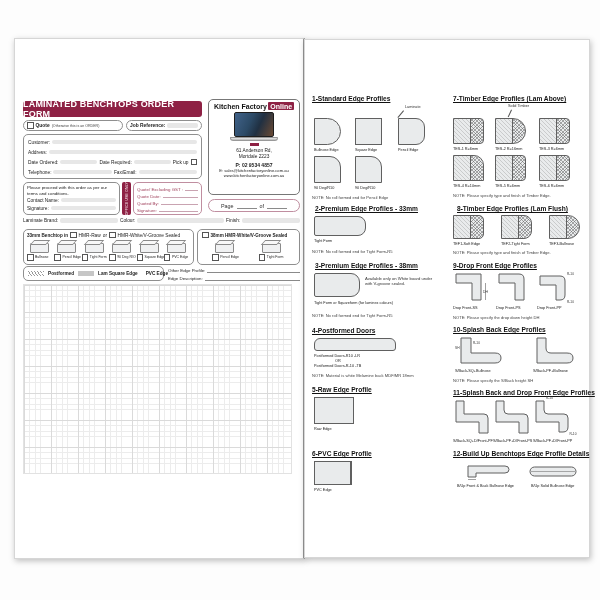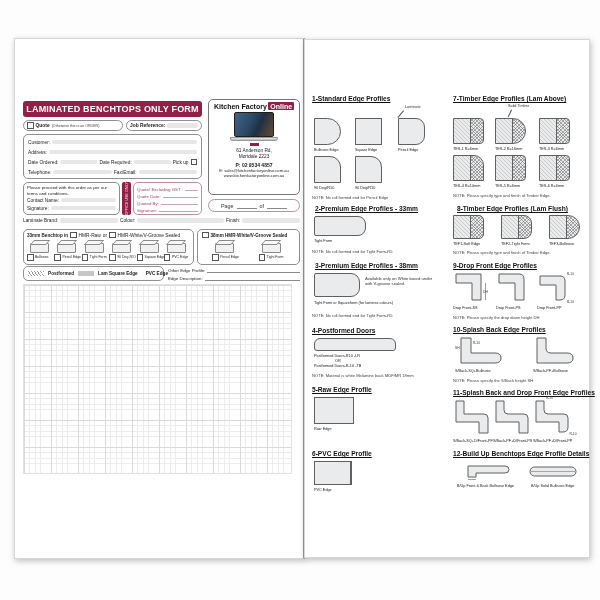--- a/index.html
+++ b/index.html
@@ -63,21 +63,21 @@
   svg{display:block}
   svg path,svg rect,svg line{fill:var(--fill);stroke:var(--bd);stroke-width:1}
   svg line{fill:none}
   svg text{fill:#333;stroke:none;font-family:"Liberation Sans",sans-serif}
 </style>
 </head>
 <body>
 
 <div class="page" id="lpage">
 
-  <div class="titlebar abs">LAMINATED BENCHTOPS ONLY FORM</div>
+  <div class="titlebar abs">LAMINATED BENCHTOPS ORDER FORM</div>
 
   <div class="obox abs" style="left:193px;top:60px;width:92px;height:96px;border-color:#777;text-align:center;padding-top:2px">
     <div style="display:flex;justify-content:center;gap:1.5px;align-items:center">
       <span class="brand">Kitchen Factory</span>
       <span class="brand badge">Online</span>
     </div>
     <div>
       <div class="lap-screen"></div>
       <div class="lap-base"></div>
     </div>

